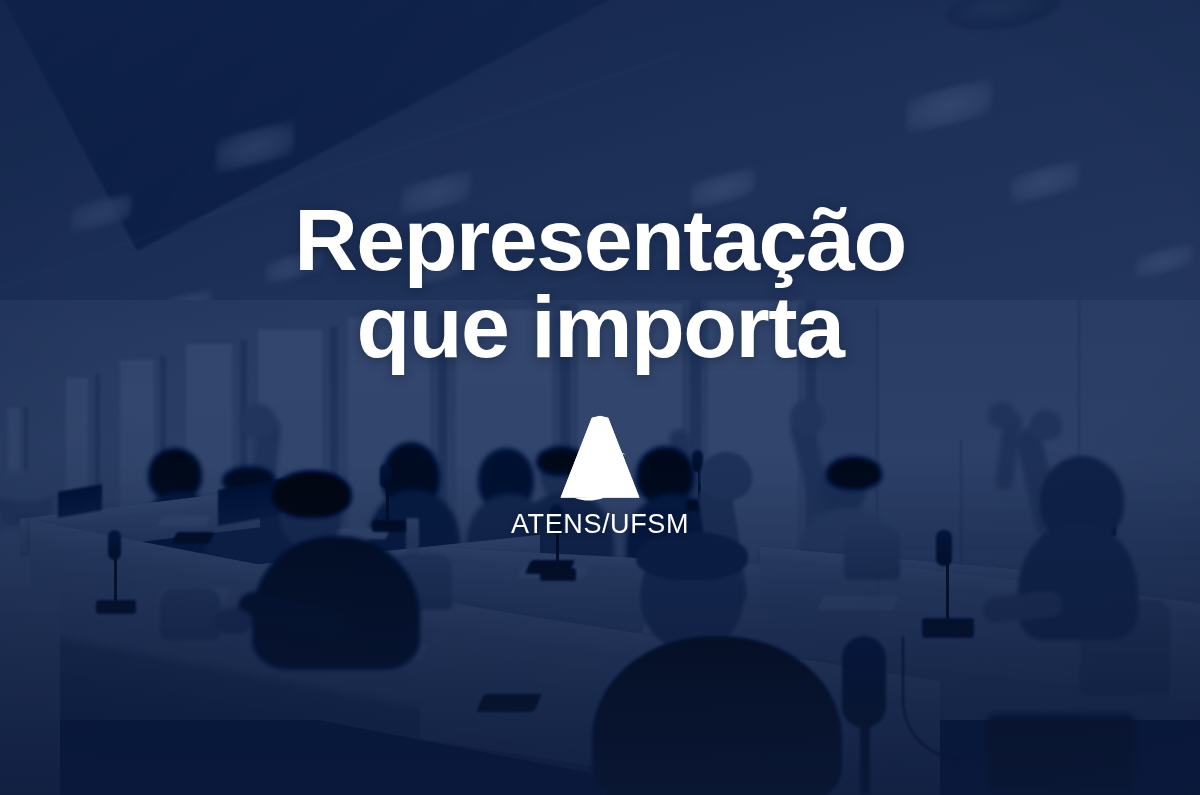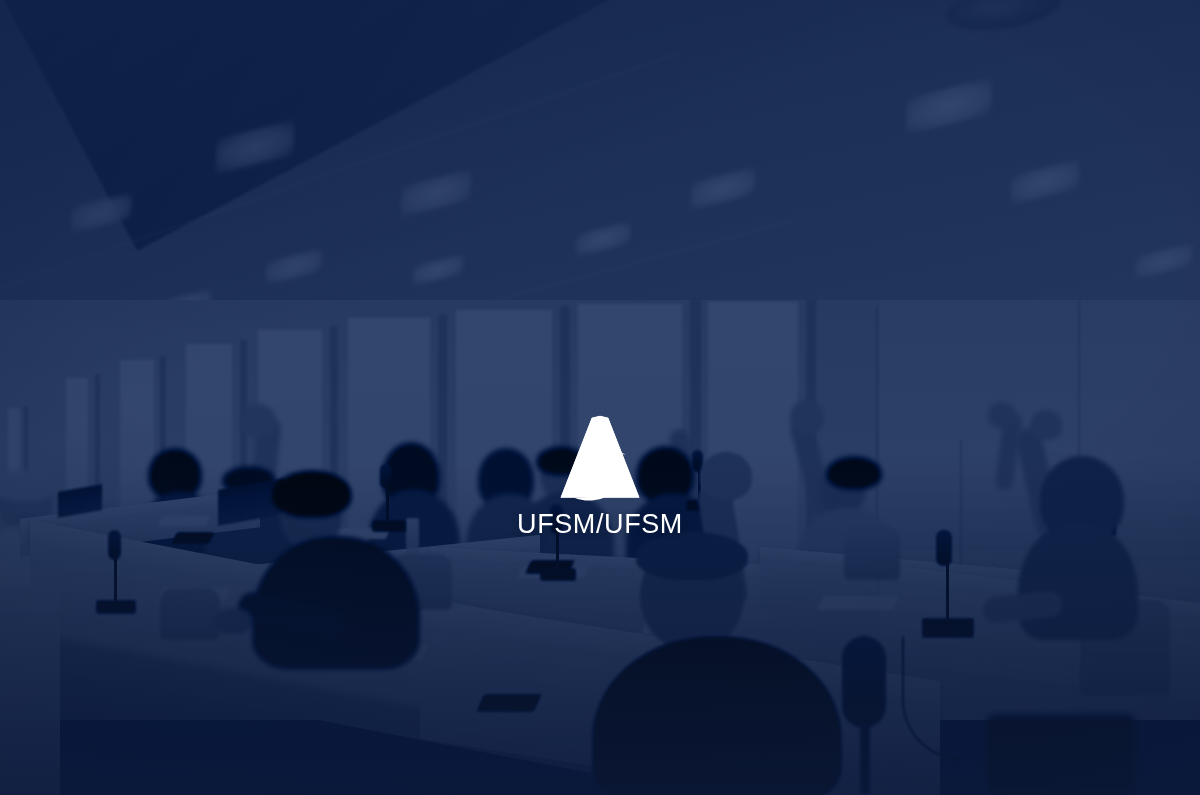--- a/index.html
+++ b/index.html
@@ -470,20 +470,24 @@
 
     <div class="phone" style="left:986px; top:714px; width:150px; height:80px; border-radius:10px; transform:none; filter:blur(3px); background:#151b27;"></div>
   </div>
 
   <div class="tint"></div>
   <div class="tint2"></div>
   <div class="vignette"></div>
 
   <div class="content">
 
+    <div class="headline" style="color: rgb(255, 255, 255);">
+      <span class="l1">Representação</span>
+      <span class="l2">que importa</span>
+    </div>
 
     <div class="logo">
       <svg width="92" height="92" viewBox="0 0 100 100">
         <defs>
           <clipPath id="aclip">
 
             <path d="M50 2 L41.5 3.5 L8 90 L26 90 L33.5 90 L31 78 L24 78 L50 14 L76 90 L94 90 L60.5 3.5 Z"></path>
           </clipPath>
           <clipPath id="aclipfull">
             <path d="M50 2 L41 4 L7 91 L93 91 L59 4 Z"></path>
@@ -514,17 +518,17 @@
                  C 25 57, 31 65, 42 69
                  C 50 73, 54 76, 50 81
                  C 45 87, 32 90, 20 89
                  L 20 93
                  C 36 95, 53 94, 62 86
                  C 70 78, 64 69, 53 64
                  C 45 61, 42 57, 47 53
                  C 54 47, 68 45, 79 46 Z" fill="none" stroke="none"></path>
       </svg>
 
-      <div class="logo-word" style="color: rgb(255, 255, 255);">UFSM/UFSM</div>
+      <div class="logo-word" style="color: rgb(255, 255, 255);">ATENS/UFSM</div>
     </div>
 
   </div>
 </div>
 
 </body></html>

